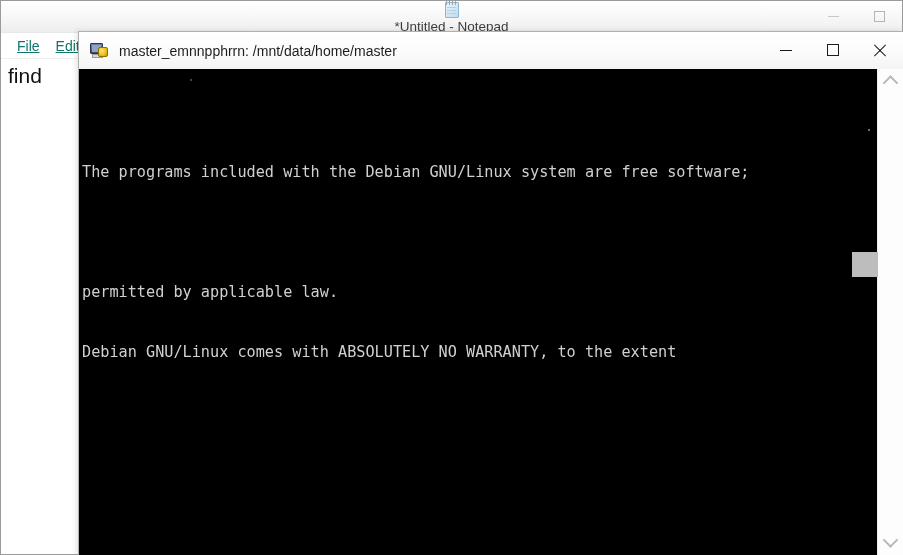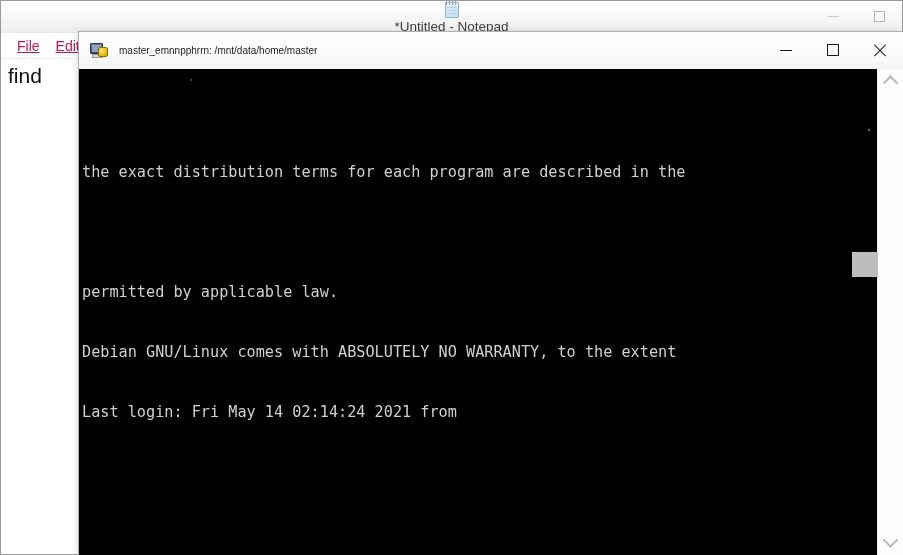--- a/index.html
+++ b/index.html
@@ -105,21 +105,21 @@
     height: 26px;
     background: #ffffff;
     display: flex;
     align-items: center;
     padding-left: 8px;
     box-sizing: border-box;
     border-bottom: 1px solid #efefef;
   }
   .np-menu-item {
     font-size: 14px;
-    color: #be185d;
+    color: #0f766e;
     padding: 2px 8px;
     cursor: default;
   }
   .np-menu-item u { text-decoration: underline; }
 
   #notepad-textarea {
     position: absolute;
     left: 1px; top: 59px;
     right: 1px; bottom: 1px;
     background: #ffffff;
@@ -193,21 +193,21 @@
   .tm-badge {
     position: absolute;
     left: 8px; top: 5px;
     width: 10px; height: 10px;
     background: radial-gradient(circle at 35% 35%, #ffe680, #e5b800 70%, #b08f00);
     border: 1px solid #8d7100;
     border-radius: 2px;
     box-sizing: border-box;
   }
   #terminal-title-text {
-    font-size: 10px;
+    font-size: 14px;
     color: #1d1d1d;
     white-space: nowrap;
   }
   .tm-winbtns {
     position: absolute;
     right: 0; top: 0;
     height: 37px;
     display: flex;
   }
   .tm-winbtn {
@@ -394,25 +394,24 @@
   </div>
 
   <div id="terminal-client">
 
     <div id="terminal-screen">
       <div id="top-partial">·</div>
       <div id="stray-dot"></div>
 
       <div id="terminal-lines">
         <div class="term-line blank">&nbsp;</div>
-        <div class="term-line">the exact distribution terms for each program are described in the</div>
+        <div class="term-line">The programs included with the Debian GNU/Linux system are free software;</div>
         <div class="term-line blank">&nbsp;</div>
         <div class="term-line">permitted by applicable law.</div>
         <div class="term-line">Debian GNU/Linux comes with ABSOLUTELY NO WARRANTY, to the extent</div>
-        <div class="term-line">Last login: Fri May 14 02:14:24 2021 from</div>
 
         
       </div>
     </div>
 
     <div id="terminal-scrollbar">
       <div class="sb-arrow" id="sb-arrow-up">
         <div class="chev up"></div>
       </div>
       <div class="sb-arrow" id="sb-arrow-down">

